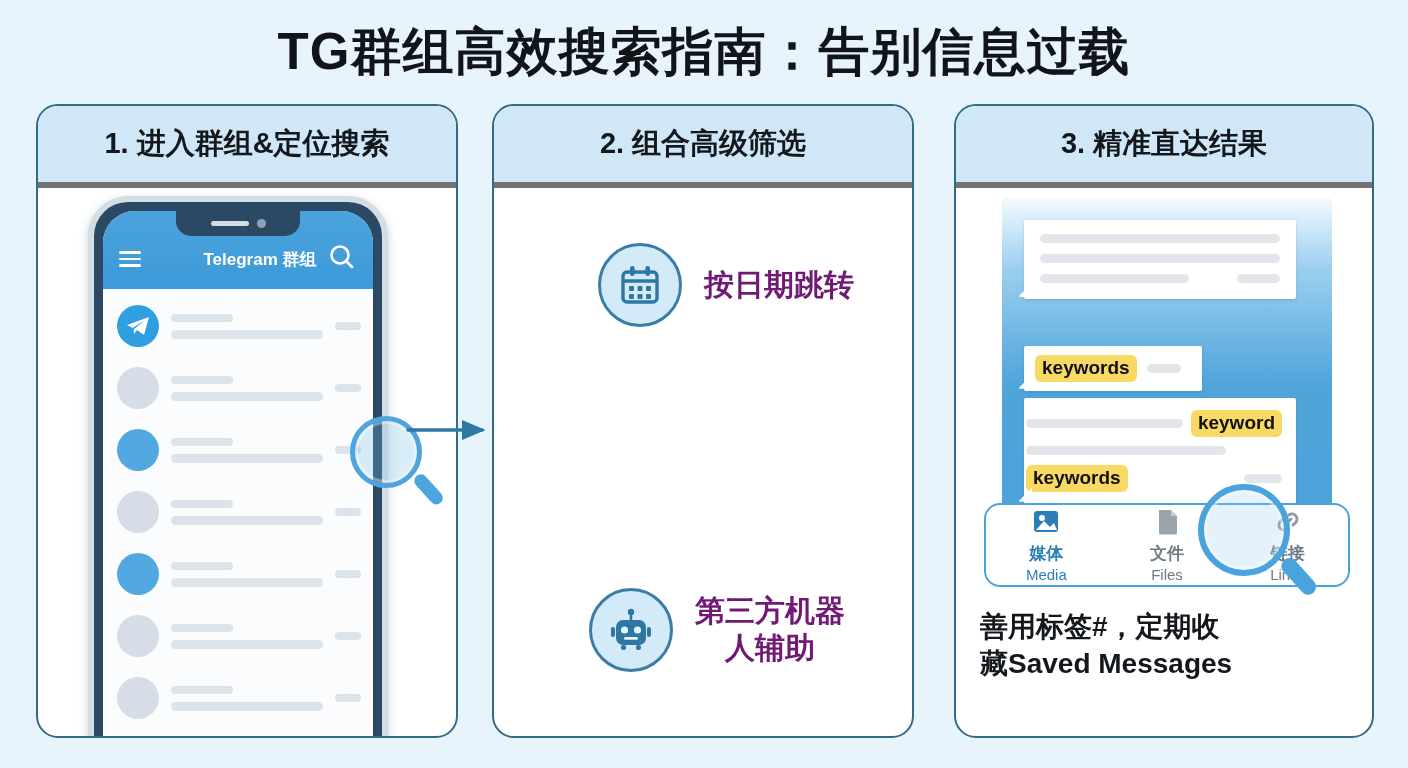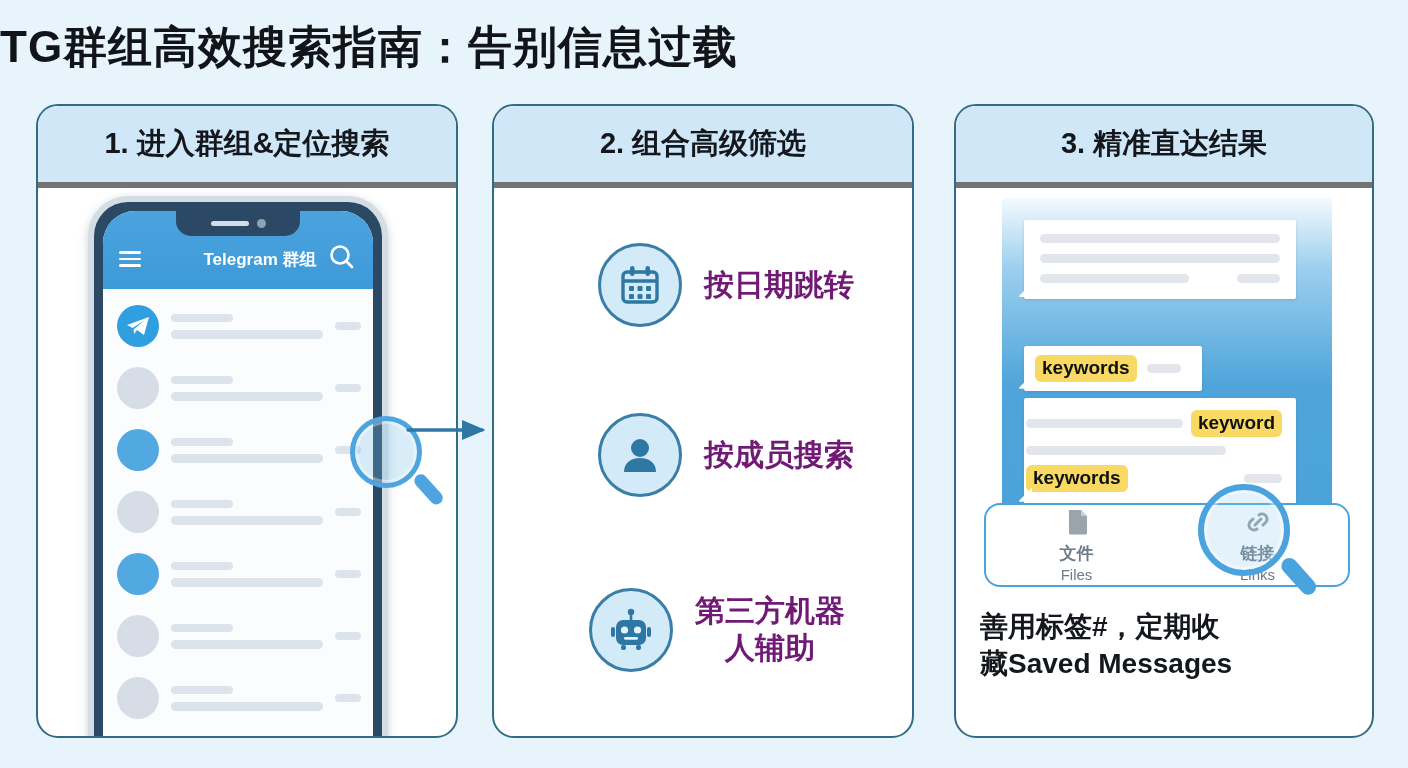--- a/index.html
+++ b/index.html
@@ -13,22 +13,22 @@
   body {
     background: #e8f4fc;
     font-family: "Liberation Sans", "DejaVu Sans", sans-serif;
     position: relative;
   }
 
   
   #main-title {
     position: absolute;
     top: 18px; left: 0; width: 1408px;
-    text-align: left;
-    font-size: 44px;
+    text-align: center;
+    font-size: 51px;
     font-weight: bold;
     color: #111418;
     letter-spacing: 1px;
     white-space: nowrap;
   }
 
   
   .panel {
     position: absolute;
     top: 104px;
@@ -418,29 +418,20 @@
           <rect x="21.5" y="25" width="5" height="5" rx="1" fill="#2f77a3"></rect>
           <rect x="30" y="25" width="5" height="5" rx="1" fill="#2f77a3"></rect>
           <rect x="13" y="33" width="5" height="5" rx="1" fill="#2f77a3"></rect>
           <rect x="21.5" y="33" width="5" height="5" rx="1" fill="#2f77a3"></rect>
           <rect x="30" y="33" width="5" height="5" rx="1" fill="#2f77a3"></rect>
         </svg>
       </div>
       <div class="filter-label">按日期跳转</div>
     </div>
 
-    <div class="filter-item" id="filter-item-1">
-      <div class="filter-icon-circle">
-        <svg width="48" height="48" viewBox="0 0 48 48">
-          <circle cx="24" cy="17" r="9" fill="#2f77a3"></circle>
-          <path d="M8 41 C8 31 16 27 24 27 C32 27 40 31 40 41 Z" fill="#2f77a3"></path>
-        </svg>
-      </div>
-      <div class="filter-label">按成员搜索</div>
-    </div>
 
     <div class="filter-item" id="filter-item-2">
       <div class="filter-icon-circle">
         <svg width="48" height="48" viewBox="0 0 48 48">
           <circle cx="24" cy="6" r="3.2" fill="#2f77a3"></circle>
           <line x1="24" y1="9" x2="24" y2="14" stroke="#2f77a3" stroke-width="2.6"></line>
           <rect x="9" y="14" width="30" height="25" rx="7" fill="#2f77a3"></rect>
           <circle cx="17.5" cy="24" r="3.6" fill="#e4f2fa"></circle>
           <circle cx="30.5" cy="24" r="3.6" fill="#e4f2fa"></circle>
           <rect x="17" y="31" width="14" height="2.8" rx="1.4" fill="#e4f2fa"></rect>
@@ -490,20 +481,31 @@
         <div class="bubble-line" style="width:78%; margin-bottom:10px;"></div>
         <div style="display:flex; align-items:center; justify-content:space-between;">
           <span class="kw">keywords</span>
           <div class="bubble-line" style="width:38px;"></div>
         </div>
       </div>
 
     </div>
 
     <div id="result-tabbar">
+      <div class="result-tab active">
+        <span>
+          <svg width="30" height="30" viewBox="0 0 30 30">
+            <rect x="3" y="4" width="24" height="21" rx="3" fill="#2b7fb8"></rect>
+            <circle cx="11" cy="11" r="3" fill="#ffffff"></circle>
+            <path d="M5 23 L13 14 L19 20 L23 16 L26 23 Z" fill="#ffffff"></path>
+          </svg>
+        </span>
+        <span class="tab-label-cn">媒体</span>
+        <span class="tab-label-en">Media</span>
+      </div>
       <div class="result-tab inactive">
         <span>
           <svg width="30" height="30" viewBox="0 0 30 30">
             <path d="M7 3 H19 L25 9 V26 A1.5 1.5 0 0 1 23.5 27.5 H8.5 A1.5 1.5 0 0 1 7 26 Z" fill="#9aa4ad"></path>
             <path d="M19 3 L25 9 H20.5 A1.5 1.5 0 0 1 19 7.5 Z" fill="#c9d0d6"></path>
           </svg>
         </span>
         <span class="tab-label-cn">文件</span>
         <span class="tab-label-en">Files</span>
       </div>

